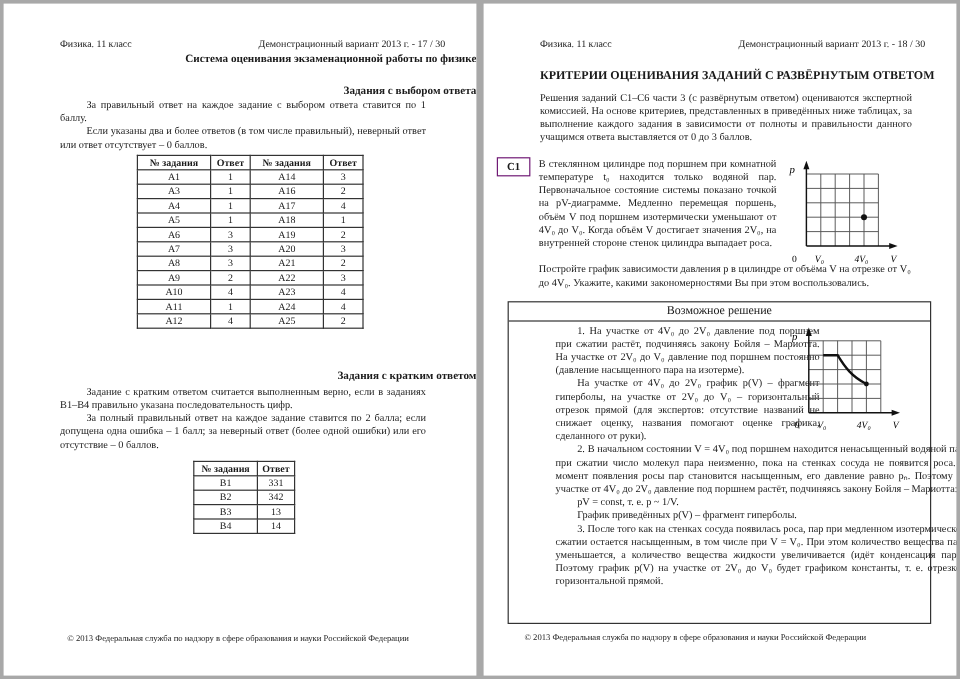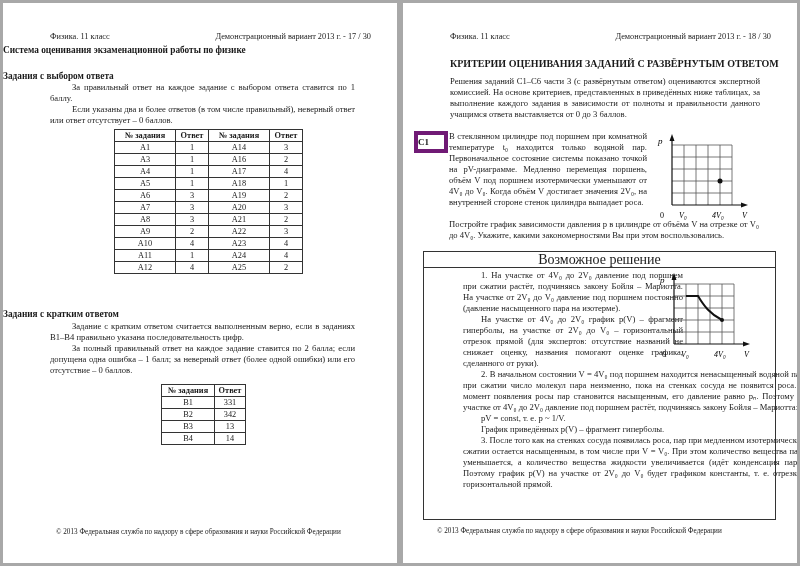--- a/index.html
+++ b/index.html
@@ -3,32 +3,32 @@
 <meta charset="utf-8">
 <style>
   html, body { margin:0; padding:0; }
   body { width:800px; height:566px; background:#a8a8a8; position:relative; overflow:hidden;
          font-family:"Liberation Serif", serif; color:#1a1a1a; }
   .page { position:absolute; top:3px; background:#fff; height:560px; overflow:hidden; }
   #page-left { left:3px; width:394px; }
   #page-right { left:403px; width:394px; }
   .hdr { position:absolute; top:29px; font-size:8.3px; }
   .hdr-l { left:47px; } .hdr-r { right:26px; }
-  .title { position:absolute; left:0; right:0; text-align:left; font-weight:bold; font-size:9.3px; }
+  .title { position:absolute; left:0; right:0; text-align:right; font-weight:bold; font-size:9.3px; }
   .para { position:absolute; font-size:8.6px; line-height:11px; text-align:justify; }
   .para p { margin:0; text-indent:22px; }
   .para p.noind { text-indent:0; }
   table { border-collapse:collapse; position:absolute; font-size:8.3px; }
   td, th { border:1px solid #333; padding:0 3px; height:11px; line-height:11px; text-align:center; }
   th { font-weight:bold; }
   .footer { position:absolute; font-size:7.2px;text-align:center; }
-  .c1-label { position:absolute; left:11px; top:128px; border:4px solid #701a75; width:26px; height:14px;
-              font-weight:bold; font-size:9px; text-align:left; line-height:14px; }
+  .c1-label { position:absolute; left:11px; top:128px; border:1px solid #701a75; width:26px; height:14px;
+              font-weight:bold; font-size:9px; text-align:center; line-height:14px; }
   .sol-box { position:absolute; left:20px; top:248px; width:351px; height:267px; border:1px solid #333; }
-  .sol-head { border-bottom:1px solid #333; height:15px; line-height:15px; text-align:center; font-size:14px; }
+  .sol-head { border-bottom:1px solid #333; height:15px; line-height:15px; text-align:center; font-size:10px; }
   .sol-body { position:absolute; left:4px; top:18px; width:343px; font-size:8.6px; line-height:11px; text-align:justify;margin-left:35px; }
   .sol-body p { margin:0; text-indent:18px; }
   .sol-body .narrow { width:220px; }
   svg text { font-family:"Liberation Serif", serif; }
 </style>
 </head>
 <body>
 
 <div class="page" id="page-left">
   <div class="hdr hdr-l">Физика. 11 класс</div>

